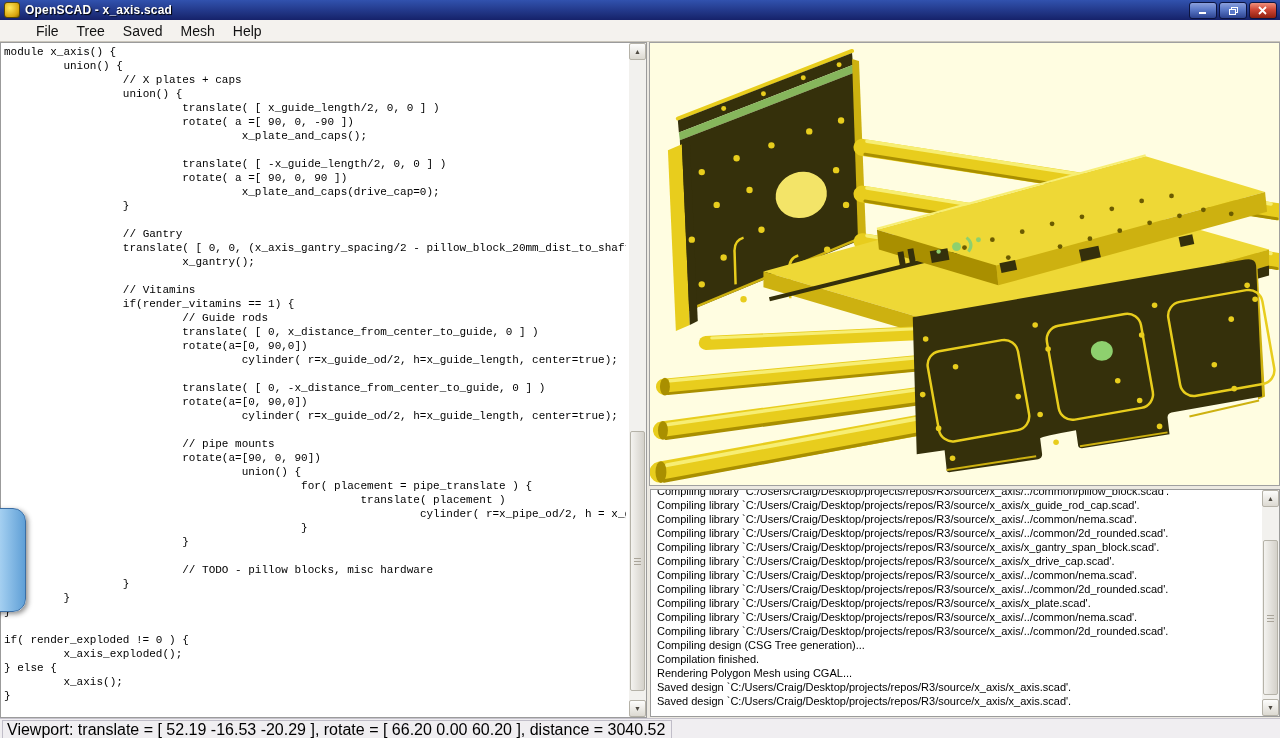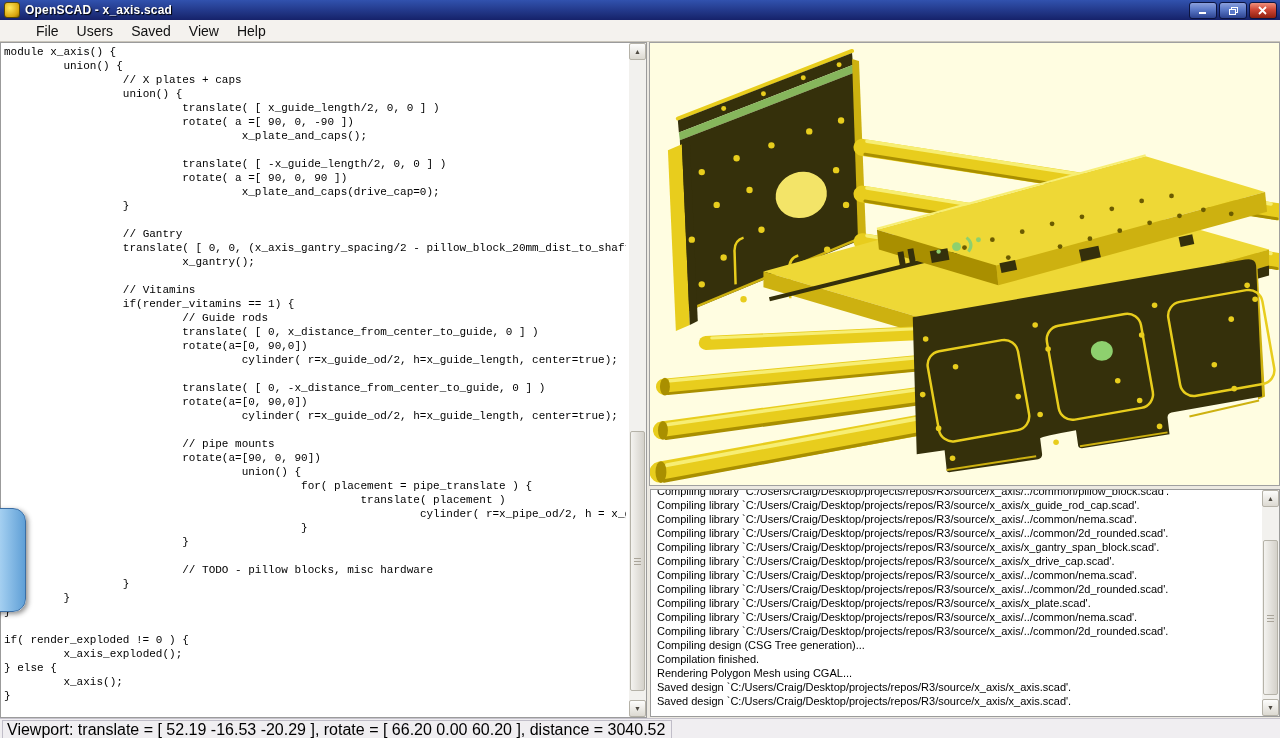--- a/index.html
+++ b/index.html
@@ -97,23 +97,23 @@
       <div class="winbtn close">
         <svg width="10" height="9">
             <path d="M1,1 L8,8 M8,1 L1,8" stroke="#fff" stroke-width="1.8"></path>
           </svg>
       </div>
     </div>
   </div>
 
   <div class="menubar">
     <span class="menu-item">File</span>
-    <span class="menu-item">Users</span>
+    <span class="menu-item">Tree</span>
     <span class="menu-item">Saved</span>
-    <span class="menu-item">View</span>
+    <span class="menu-item">Mesh</span>
     <span class="menu-item">Help</span>
   </div>
 
   <div class="editor">
     <div class="code">module x_axis() {
 	union() {
 		// X plates + caps
 		union() {
 			translate( [ x_guide_length/2, 0, 0 ] )
 			rotate( a =[ 90, 0, -90 ])

